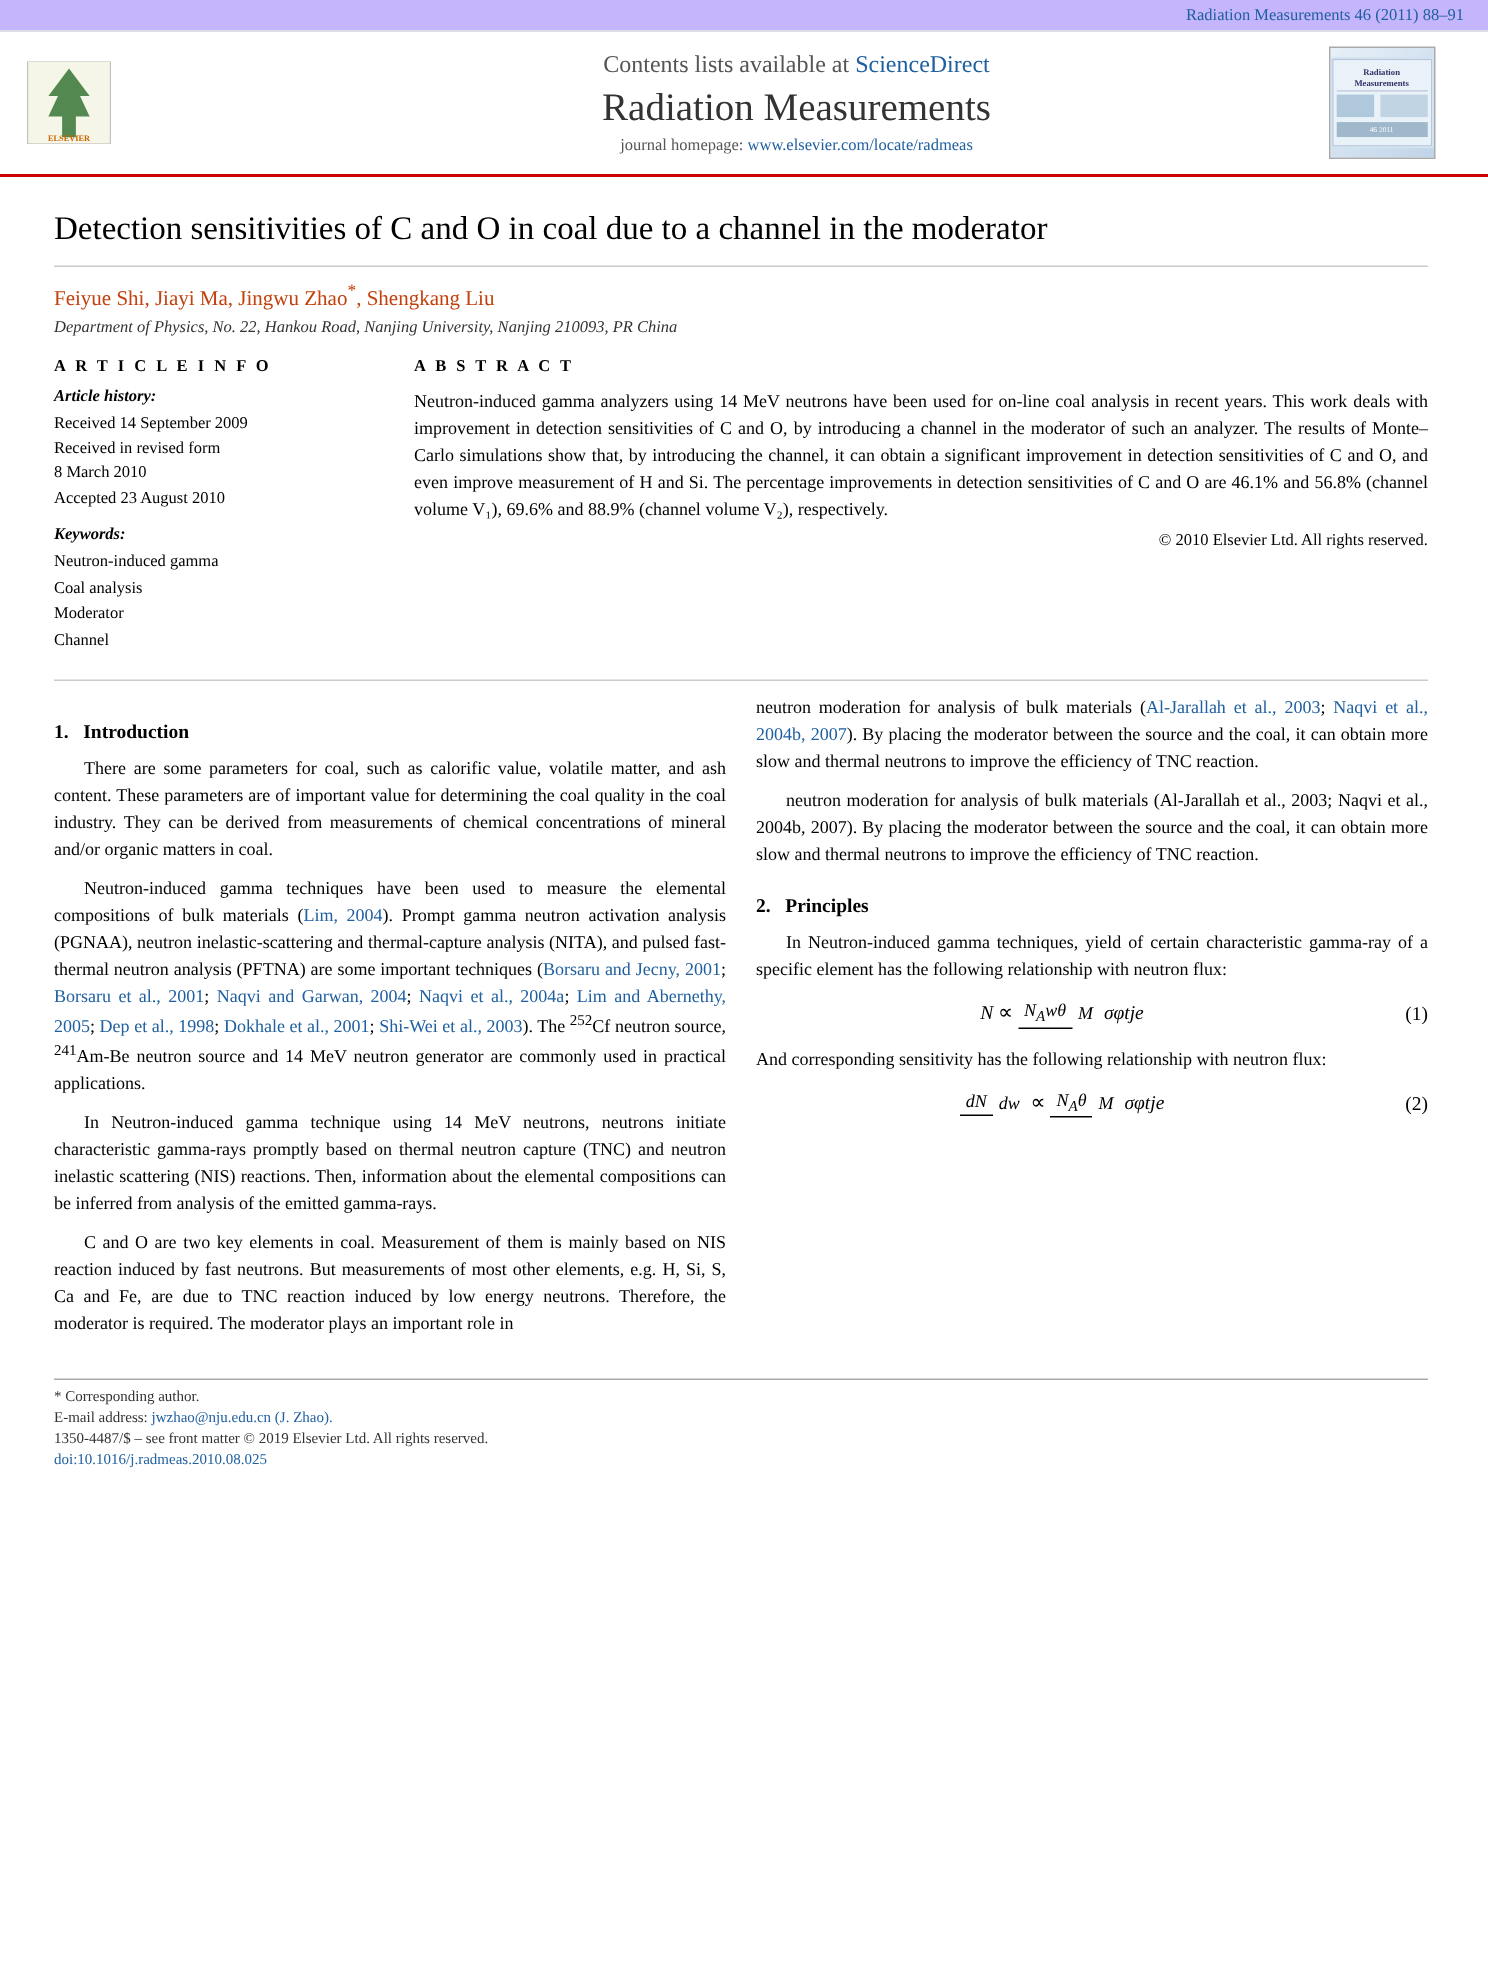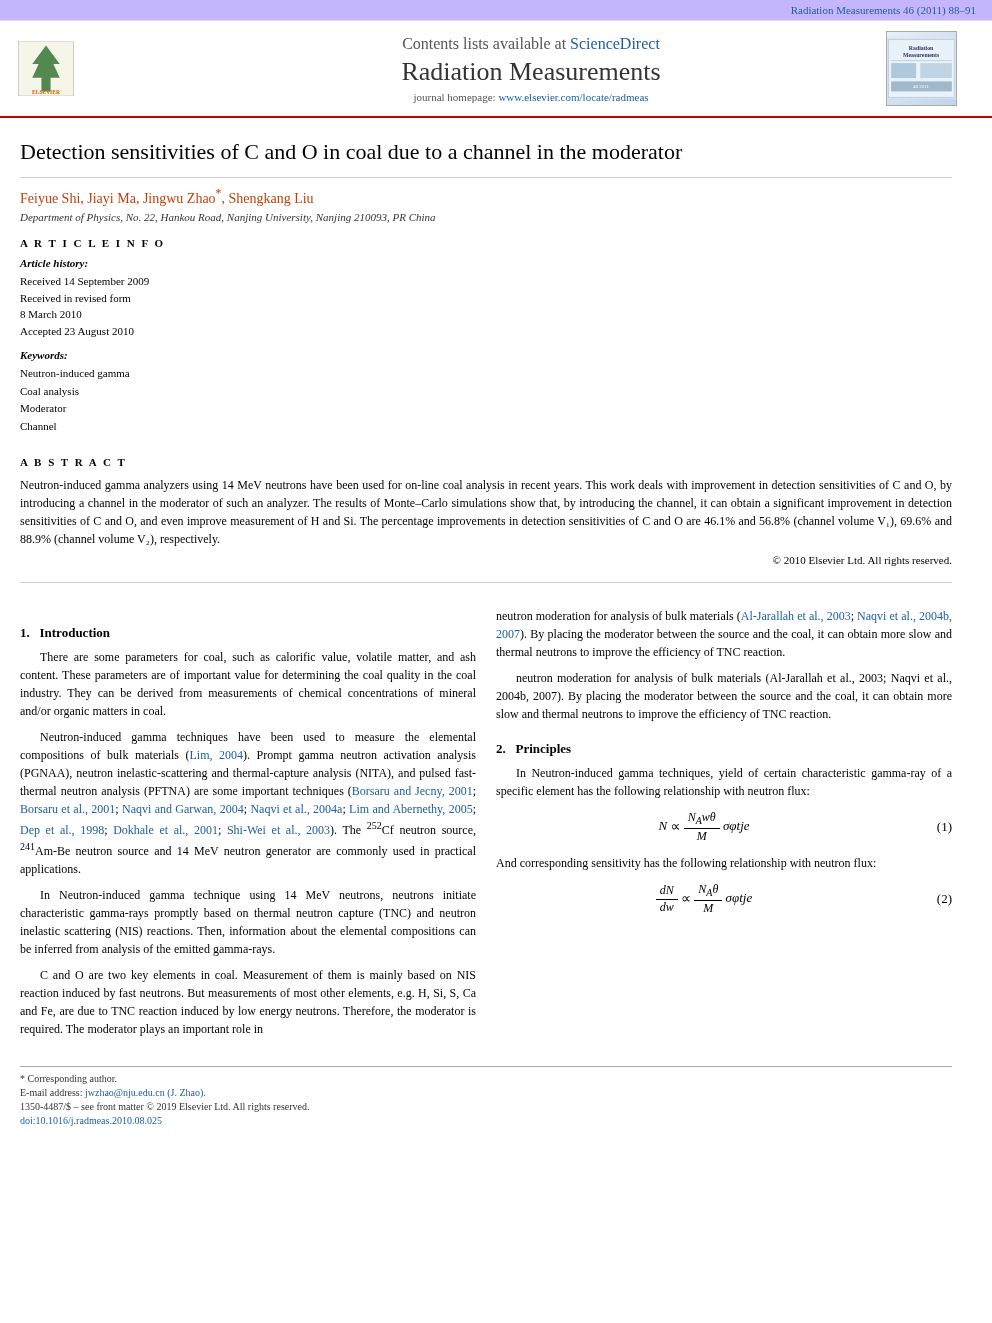--- a/index.html
+++ b/index.html
@@ -77,21 +77,21 @@
       display: flex;
       align-items: center;
       justify-content: center;
       font-size: 8px;
       color: #555;
       text-align: center;
     }
 
     
     .main-content {
-      padding: 20px 40px 20px 20px;
+      padding: 20px 40px 20px 36px;
     }
 
     
     .article-title {
       font-size: 22px;
       font-weight: normal;
       color: #000;
       margin-bottom: 10px;
       line-height: 1.3;
       border-bottom: 1px solid #ccc;
@@ -110,24 +110,23 @@
       font-size: 11px;
       font-style: italic;
       color: #333;
       margin-bottom: 14px;
     }
 
     
     .article-info-section {
       display: flex;
       gap: 20px;
-      margin-bottom: 24px;
+      margin-bottom: 8px;
       border-bottom: 1px solid #ccc;
       padding-bottom: 16px;
-      flex-direction: column;
     }
 
     .article-info-left {
       width: 220px;
       min-width: 220px;
     }
 
     .article-info-right {
       flex: 1;
     }
@@ -236,21 +235,21 @@
       flex: 1;
       text-align: center;
     }
     .formula-number {
       width: 40px;
       text-align: right;
     }
 
     .fraction {
       display: inline-flex;
-      flex-direction: column;
+      flex-direction: row;
       align-items: center;
       vertical-align: middle;
       font-size: 12px;
     }
     .fraction-num {
       border-bottom: 1px solid #000;
       padding: 0 4px;
       line-height: 1.3;
     }
     .fraction-den {

